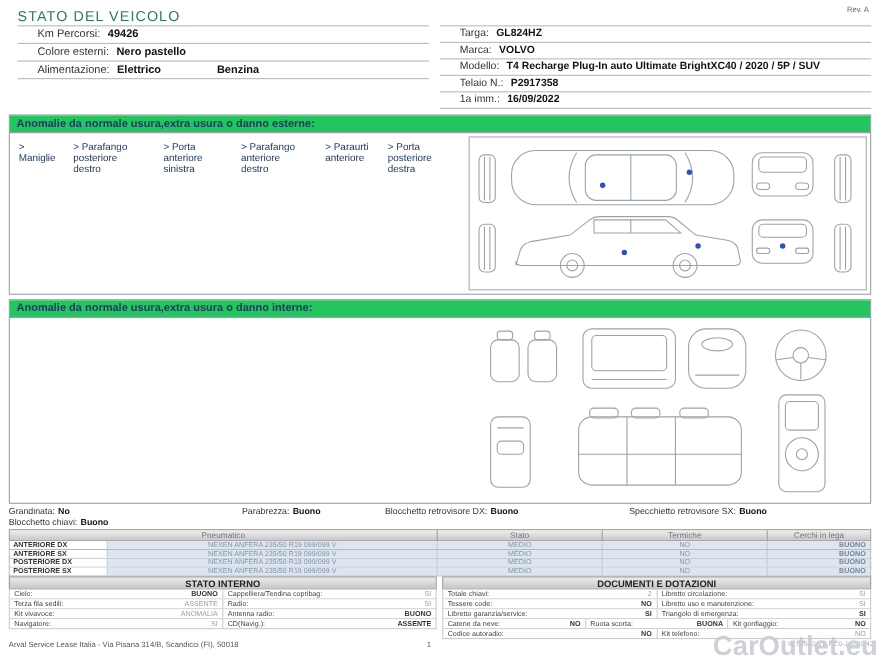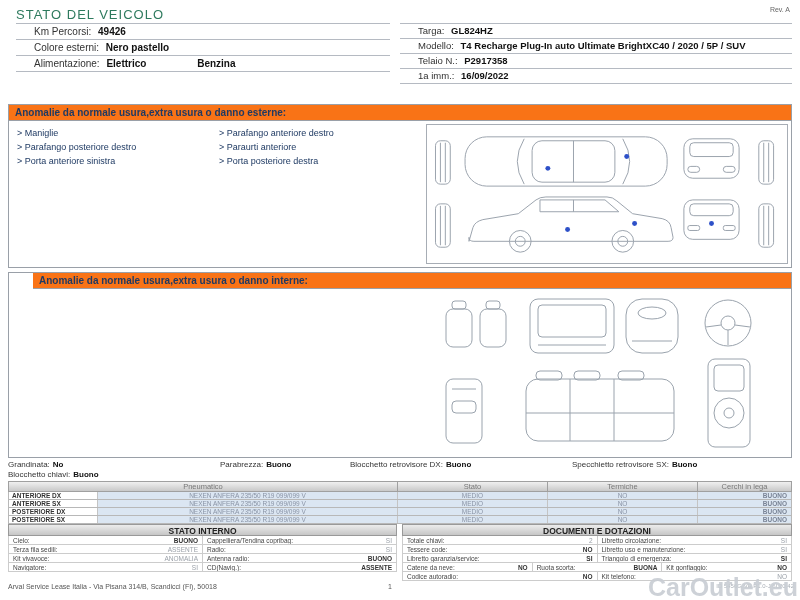--- a/index.html
+++ b/index.html
@@ -14,28 +14,28 @@
   .info-left  { position:absolute; left:16px;  top:23px; width:374px; border-top:1px solid #b5bac2; }
   .info-right { position:absolute; left:400px; top:23px; width:392px; border-top:1px solid #b5bac2; }
   .irow { border-bottom:1px solid #b5bac2; padding:2px 0 1px; font-size:10px; color:#333; line-height:12px; }
   .irow .lab { margin-right:4px;padding-left:18px; }
   .irow .val { font-weight:bold; color:#111; }
   .irow .val2 { font-weight:bold; color:#111; margin-left:48px; }
   .info-right .irow { font-size:9.5px; padding:1px 0; }
 
   .sec-box { position:absolute; left:8px; width:784px; border:1px solid #9aa0a8; background:#fff; }
   .sec-box.ext { top:104px; height:164px; }
-  .sec-box.int { top:272px; height:186px;padding-left:24px; }
-  .sec-head { background:#f97316; border-bottom:1px solid #9aa0a8; color:#1f3a63;
+  .sec-box.int { top:272px; height:186px; }
+  .sec-head { background:#22c55e; border-bottom:1px solid #9aa0a8; color:#1f3a63;
               font-weight:bold; font-size:10px; padding:2px 6px; height:16px; }
   .sec-body { position:relative; height:calc(100% - 17px); }
 
   .dmg-list { position:absolute; left:8px; top:7px; display:flex; gap:16px;
               color:#1f3a63; font-size:9px; }
-  .dmg-col { display:flex; flex-direction:column; gap:4px; width:186px; }
+  .dmg-col { display:flex; gap:16px; width:186px; }
 
   .diagram-frame { position:absolute; right:3px; top:3px; width:362px; height:140px;
                    border:1px solid #a7adb5; }
   .interior-wrap { position:absolute; right:24px; top:4px; width:345px; height:162px; }
 
   .cond { position:absolute; left:8px; top:460px; width:784px; font-size:8px; color:#333; }
   .cond-line1 { display:grid; grid-template-columns:212px 130px 222px 1fr; line-height:10px; }
   .cond-line2 { line-height:10px; }
   .cond .cv { font-weight:bold; color:#111; margin-left:3px; }
 
@@ -99,20 +99,24 @@
       <span class="lab">Alimentazione:</span>
       <span class="val">Elettrico</span>
       <span class="val2">Benzina</span>
     </div>
   </div>
 
   <div class="info-right">
     <div class="irow">
       <span class="lab">Targa:</span>
       <span class="val">GL824HZ</span>
+    </div>
+    <div class="irow">
+      <span class="lab">Marca:</span>
+      <span class="val">VOLVO</span>
     </div>
     <div class="irow">
       <span class="lab">Modello:</span>
       <span class="val">T4 Recharge Plug-In auto Ultimate BrightXC40 / 2020 / 5P / SUV</span>
     </div>
     <div class="irow">
       <span class="lab">Telaio N.:</span>
       <span class="val">P2917358</span>
     </div>
     <div class="irow">

